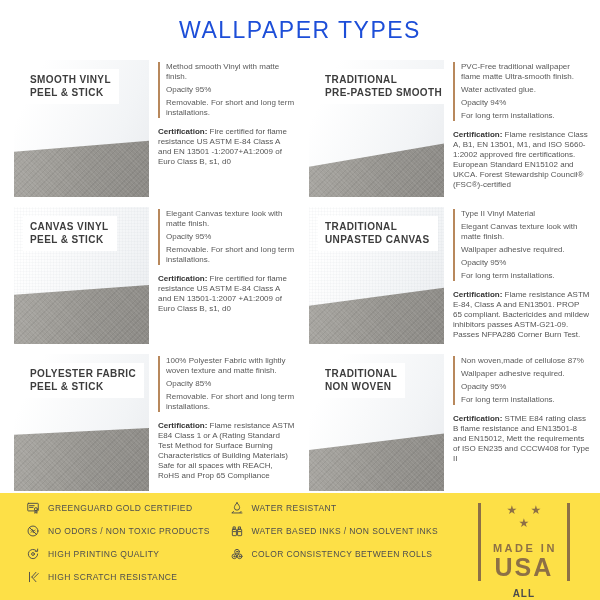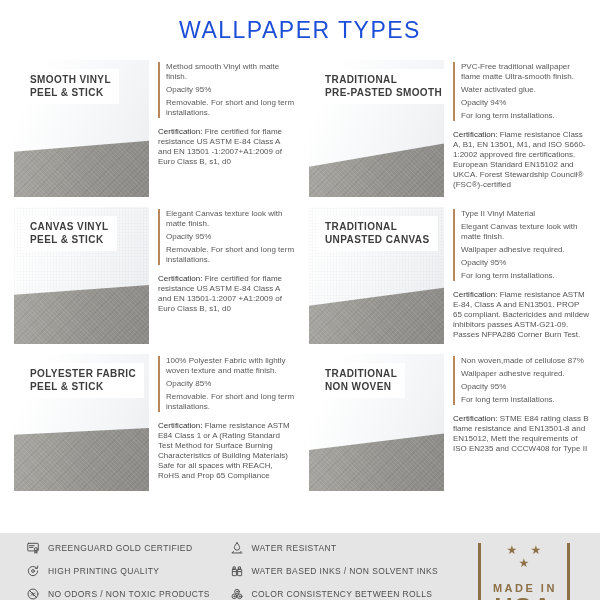--- a/index.html
+++ b/index.html
@@ -81,25 +81,25 @@
     line-height: 10px;
     color: #5a5a5a;
     margin: 0 0 3px 0;
   }
   .cert {
     margin-top: 9px;
     font-size: 8px;
     line-height: 10px;
     color: #555555;
   }
-  .cert .cert-label { font-weight: 400; color: #333333; }
+  .cert .cert-label { font-weight: 700; color: #333333; }
   footer {
     margin-top: auto;
-    height: 67px;
-    background: #e5e5e5;
+    height: 107px;
+    background: #fde047;
     display: flex;
     align-items: flex-start;
     padding: 8px 14px 0 26px;
   }
   .feat-col { list-style: none; }
   .feat-col.col1 { width: 205px; }
   .feat-col.col2 { width: 250px; }
   .feat-item {
     display: flex;
     align-items: center;
@@ -271,37 +271,37 @@
             <line x1="6" y1="11" x2="12" y2="11"></line>
             <circle cx="17" cy="14" r="2.6"></circle>
             <path d="M15.8 16.2 15 21l2-1.4L19 21l-.8-4.8"></path>
           </svg>
       </span>
       <span class="feat-label">GREENGUARD GOLD CERTIFIED</span>
     </li>
     <li class="feat-item">
       <span class="feat-icon">
         <svg viewBox="0 0 24 24">
-            <path d="M20 12a8 8 0 1 1-2.4-5.7"></path>
-            <polyline points="20 3.5 19.8 7.5 15.8 7.3"></polyline>
-            <circle cx="12" cy="12" r="2.4"></circle>
-          </svg>
-      </span>
-      <span class="feat-label">HIGH PRINTING QUALITY</span>
-    </li>
-    <li class="feat-item">
-      <span class="feat-icon">
-        <svg viewBox="0 0 24 24">
             <circle cx="12" cy="12" r="8.5"></circle>
             <path d="M8.5 10.5c1.2-1.2 2.3-1.2 3.5 0s2.3 1.2 3.5 0"></path>
             <path d="M8.5 14c1.2-1.2 2.3-1.2 3.5 0s2.3 1.2 3.5 0"></path>
             <line x1="5.8" y1="5.8" x2="18.2" y2="18.2"></line>
           </svg>
       </span>
       <span class="feat-label">NO ODORS / NON TOXIC PRODUCTS</span>
+    </li>
+    <li class="feat-item">
+      <span class="feat-icon">
+        <svg viewBox="0 0 24 24">
+            <path d="M20 12a8 8 0 1 1-2.4-5.7"></path>
+            <polyline points="20 3.5 19.8 7.5 15.8 7.3"></polyline>
+            <circle cx="12" cy="12" r="2.4"></circle>
+          </svg>
+      </span>
+      <span class="feat-label">HIGH PRINTING QUALITY</span>
     </li>
     <li class="feat-item">
       <span class="feat-icon">
         <svg viewBox="0 0 24 24">
             <line x1="6" y1="4" x2="6" y2="20"></line>
             <line x1="17" y1="4" x2="10" y2="12"></line>
             <line x1="10" y1="12" x2="17" y2="20"></line>
             <line x1="21" y1="6" x2="14" y2="13"></line>
           </svg>
       </span>

